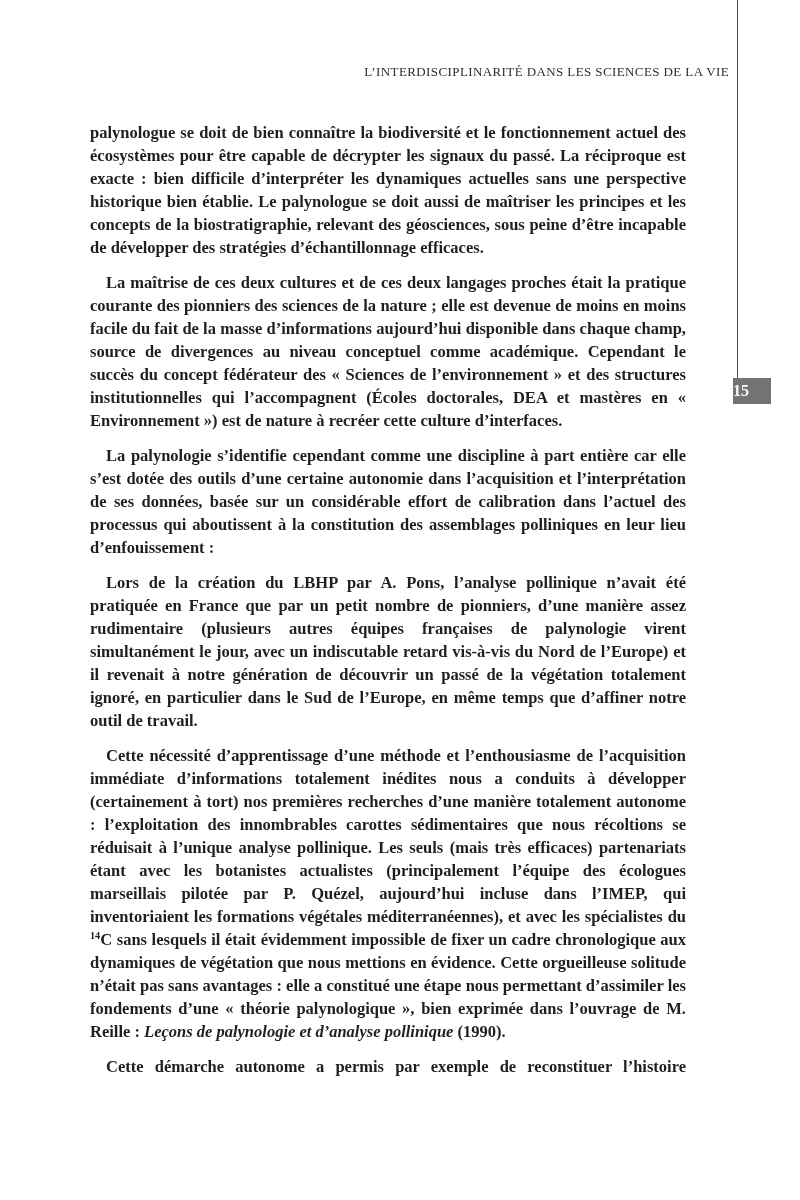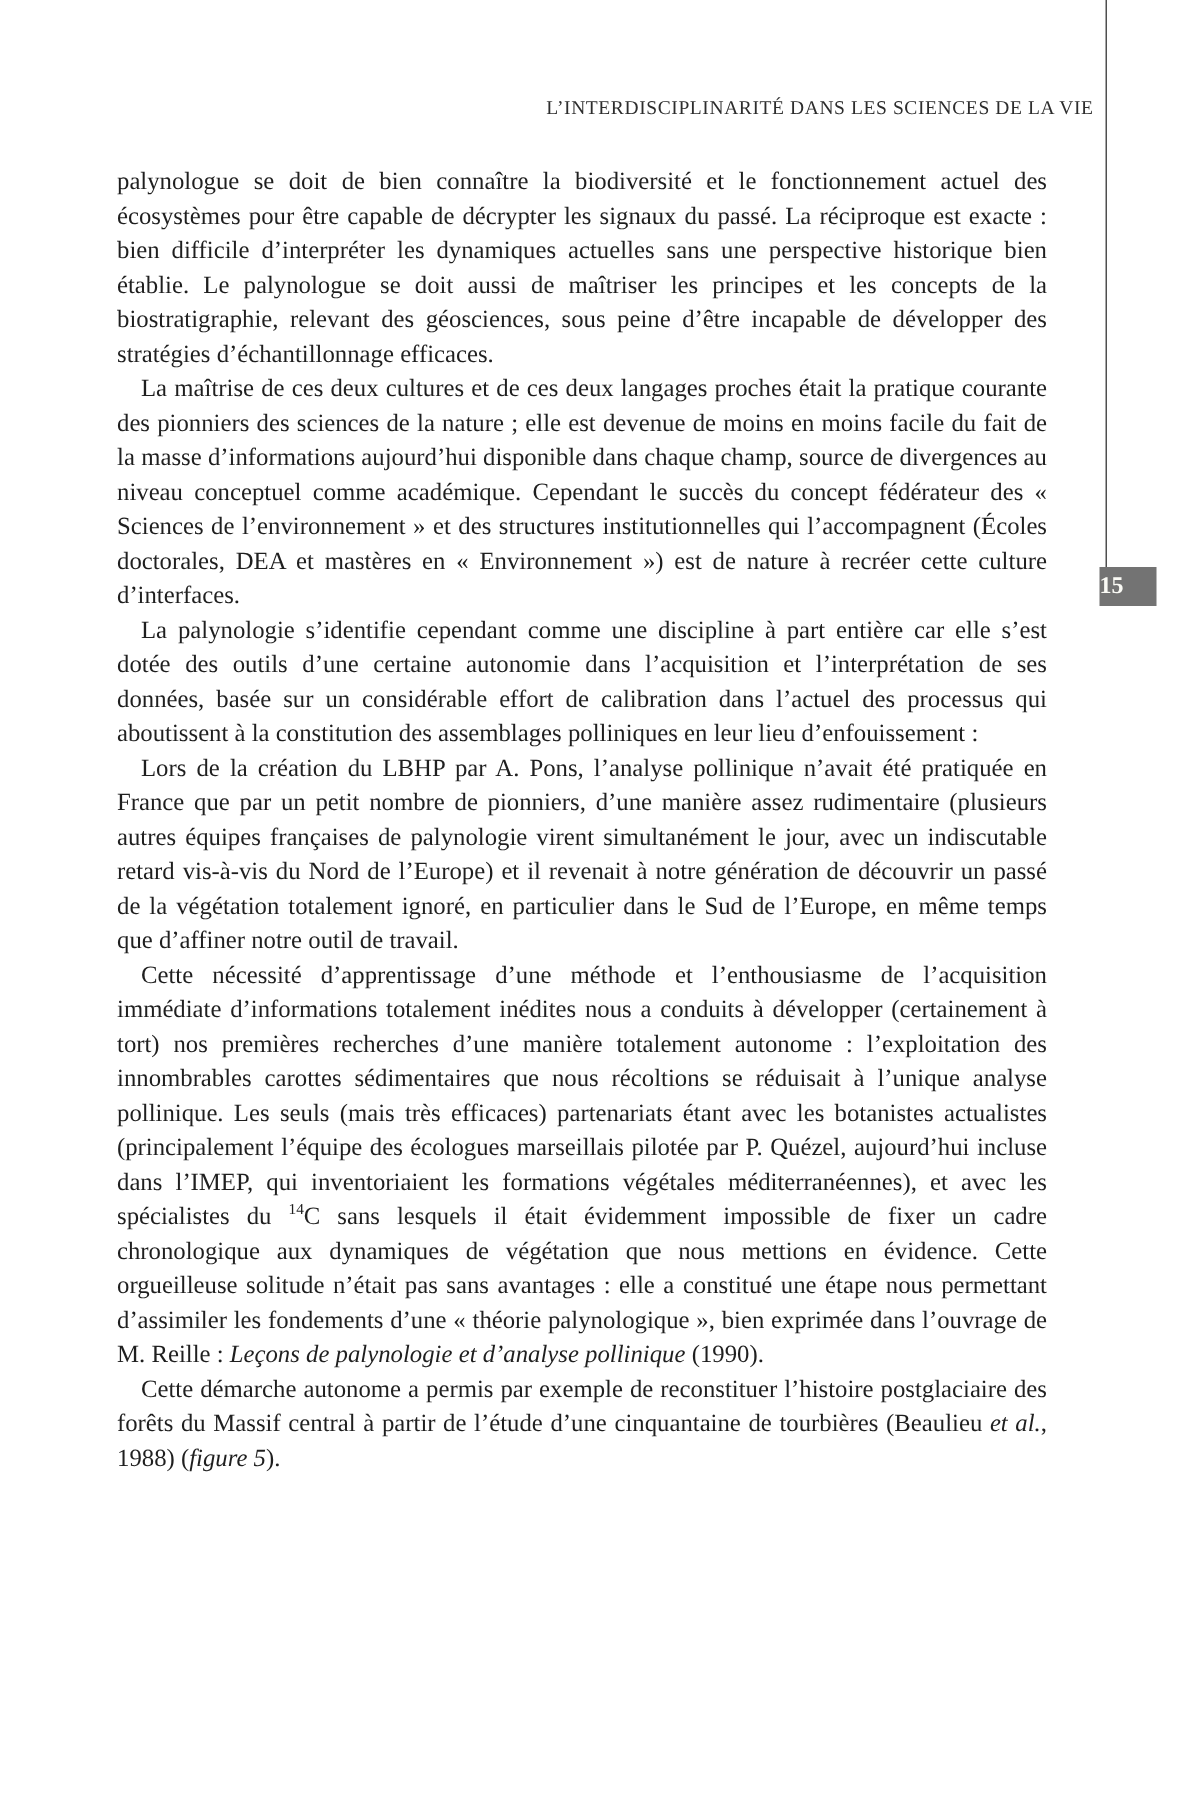--- a/index.html
+++ b/index.html
@@ -48,21 +48,21 @@
   .body-text {
     position: absolute;
     left: 78px;
     top: 109px;
     width: 620px;
     text-align: justify;
     font-size: 16.5px;
     line-height: 23px;
     color: var(--text, #1f1f1f);
   }
-  .body-text p { margin: 0; padding: 0; }
+  .body-text p { margin: 12px; padding: 0; font-weight: bold; }
   .body-text p.indent { text-indent: 16px; }
   .run-italic { font-style: italic; }
   sup.run-sup { font-size: 62%; line-height: 0; vertical-align: super; }
 </style>
 </head>
 <body>
 
 <div class="page">
 
   <div class="running-header">L’INTERDISCIPLINARITÉ DANS LES SCIENCES DE LA VIE</div>

